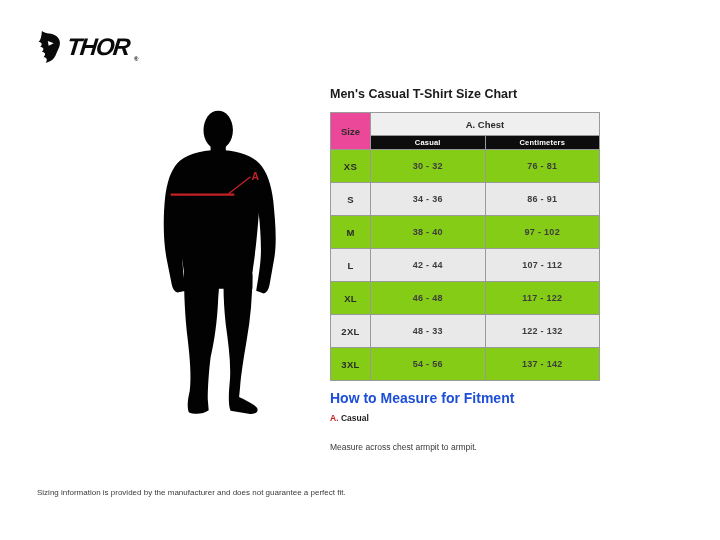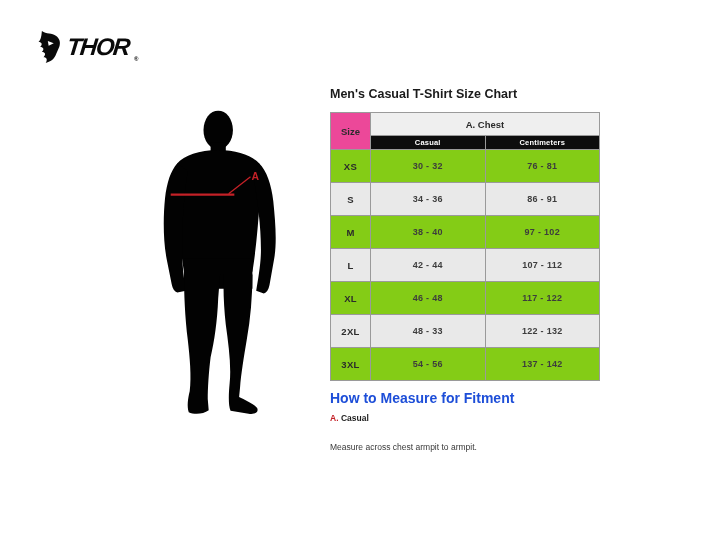--- a/index.html
+++ b/index.html
@@ -145,13 +145,14 @@
 </table>
 
 <div class="howto-head">How to Measure for Fitment</div>
 <div class="measure-key">
   <span class="red">A.</span>
   <span>Casual</span>
 </div>
 <div class="measure-desc">Measure across chest armpit to armpit.</div>
 
 <div class="footer-note">
+  <div>Sizing information is provided by the manufacturer and does not guarantee a perfect fit.</div>
 </div>
 
 </body></html>

